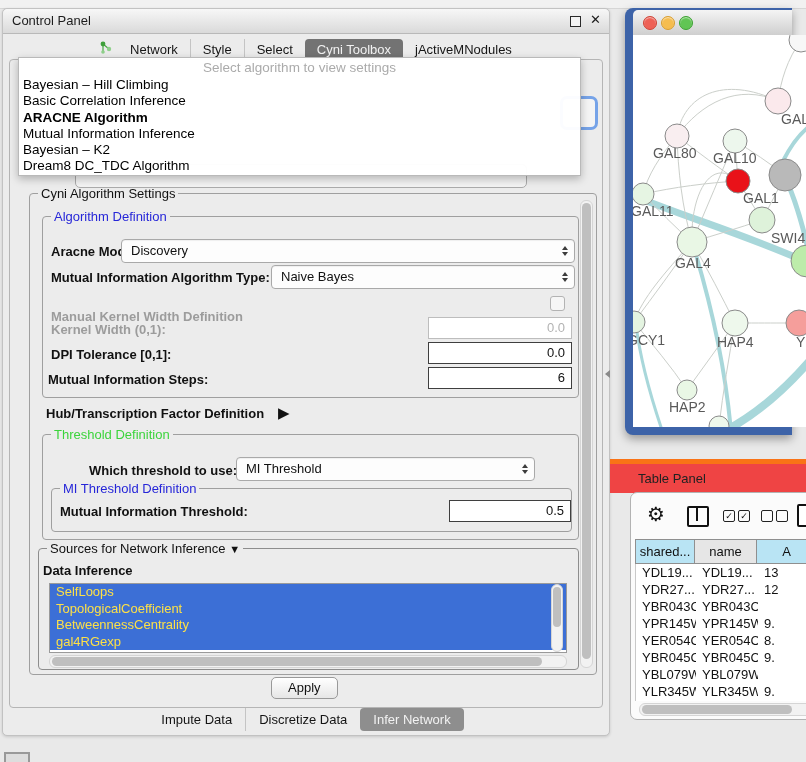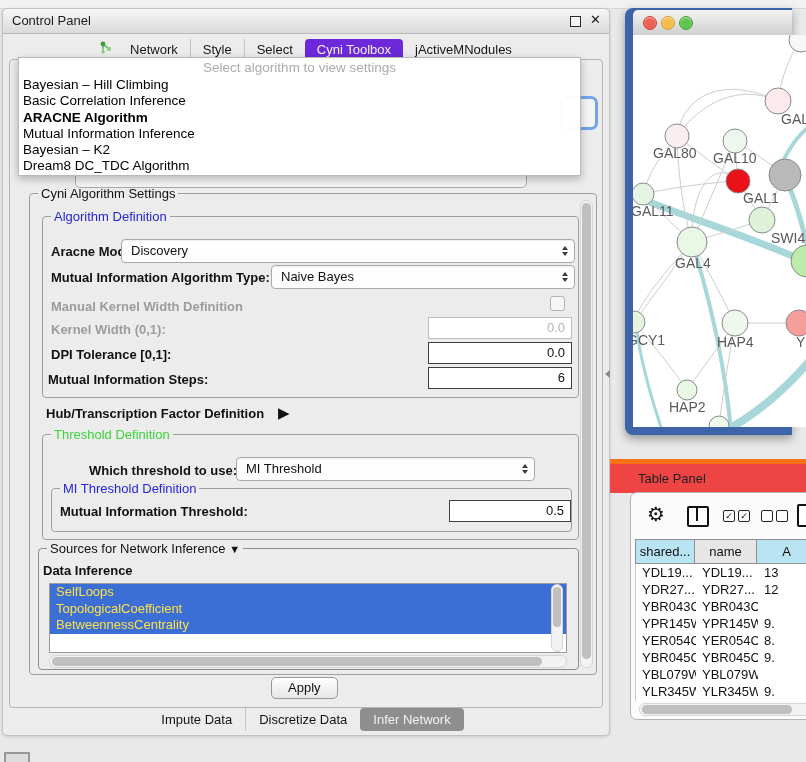--- a/index.html
+++ b/index.html
@@ -18,21 +18,21 @@
      background:linear-gradient(#f7f7f7,#dadada);border-bottom:1px solid #b9b9b9;border-radius:5px 5px 0 0;}
   #cp-title{position:absolute;left:9px;top:4px;font-size:13px;color:#1c1c1c;}
   #cp-float{position:absolute;right:28px;top:7px;width:9px;height:9px;border:1.5px solid #2a2a2a;background:#f4f4f4;}
   #cp-close{position:absolute;right:8px;top:3px;font-size:13px;font-weight:bold;color:#1a1a1a;}
 
   
   #cp-tabs{position:absolute;left:0;top:28px;width:100%;display:flex;justify-content:center;align-items:flex-end;height:23px;}
   .cp-tab{height:21px;line-height:21px;padding:0 12px;display:flex;align-items:center;gap:18px;
      color:#161616;background:transparent;border-left:1px solid #c4c4c4;}
   .cp-tab:first-child{border-left:none;}
-  .cp-tab.sel{background:#6d28d9;color:#f2f2f2;border-radius:4px 4px 0 0;border-left:none;}
+  .cp-tab.sel{background:#737373;color:#f2f2f2;border-radius:4px 4px 0 0;border-left:none;}
   .cp-tab.sel + .cp-tab{border-left:none;}
   .tabs-frame{position:absolute;left:6px;top:50px;width:592px;height:647px;
      border:1px solid #b5b5b5;border-radius:4px;background:#ececec;}
 
   
   .group{position:absolute;border:1px solid #9f9f9f;border-radius:4px;}
   .legend{position:absolute;top:-8px;left:8px;background:#ececec;padding:0 3px;font-size:13px;white-space:nowrap;}
   .legend.blue{color:#2626d8;}
   .legend.green{color:#3cd43c;}
 
@@ -181,21 +181,21 @@
 
       <span class="flabel" style="left:8px;top:53px;">Mutual Information Algorithm Type:</span>
       <div class="combo" style="left:228px;top:48px;width:293px;">
         <span>Naive Bayes</span>
         <span class="spin">
             <i class="up"></i>
             <i class="dn"></i>
           </span>
       </div>
 
-      <span class="flabel dis" style="left:8px;top:82px;">Manual Kernel Width Definition</span>
+      <span class="flabel dis" style="left:8px;top:92px;">Manual Kernel Width Definition</span>
       <span class="checkbox" style="left:507px;top:79px;"></span>
 
       <span class="flabel dis" style="left:8px;top:105px;">Kernel Width (0,1):</span>
       <span class="tinput dis" style="left:385px;top:100px;width:136px;">0.0</span>
 
       <span class="flabel" style="left:8px;top:130px;">DPI Tolerance [0,1]:</span>
       <span class="tinput" style="left:385px;top:125px;width:136px;">0.0</span>
 
       <span class="flabel" style="left:5px;top:155px;">Mutual Information Steps:</span>
       <span class="tinput" style="left:385px;top:150px;width:136px;">6</span>
@@ -226,20 +226,21 @@
     <div class="group" style="left:8px;top:354px;width:539px;height:120px;border-color:#8d8d8d;">
       <span class="legend">
         <span>Sources for Network Inference</span>
         <span style="font-size:11px;">▼</span>
       </span>
       <span class="flabel" style="left:4px;top:14px;">Data Inference</span>
       <div id="attr-list" style="left:10px;top:34px;width:516px;height:68px;">
           <div class="attr-item" style="background: rgb(60, 111, 214);">SelfLoops</div>
           <div class="attr-item" style="background: rgb(60, 111, 214);">TopologicalCoefficient</div>
           <div class="attr-item" style="background: rgb(60, 111, 214);">BetweennessCentrality</div>
+          <div class="attr-item" style="background: rgb(60, 111, 214);">gal4RGexp</div>
         </div>
       <div class="vscroll" style="left:512px;top:35px;height:66px;width:10px;">
         <div class="thumb" style="top:2px;height:40px;"></div>
       </div>
       <div class="hscroll" style="left:10px;top:106px;width:516px;">
         <div class="thumb" style="left:2px;width:490px;"></div>
       </div>
     </div>
   </div>
 

